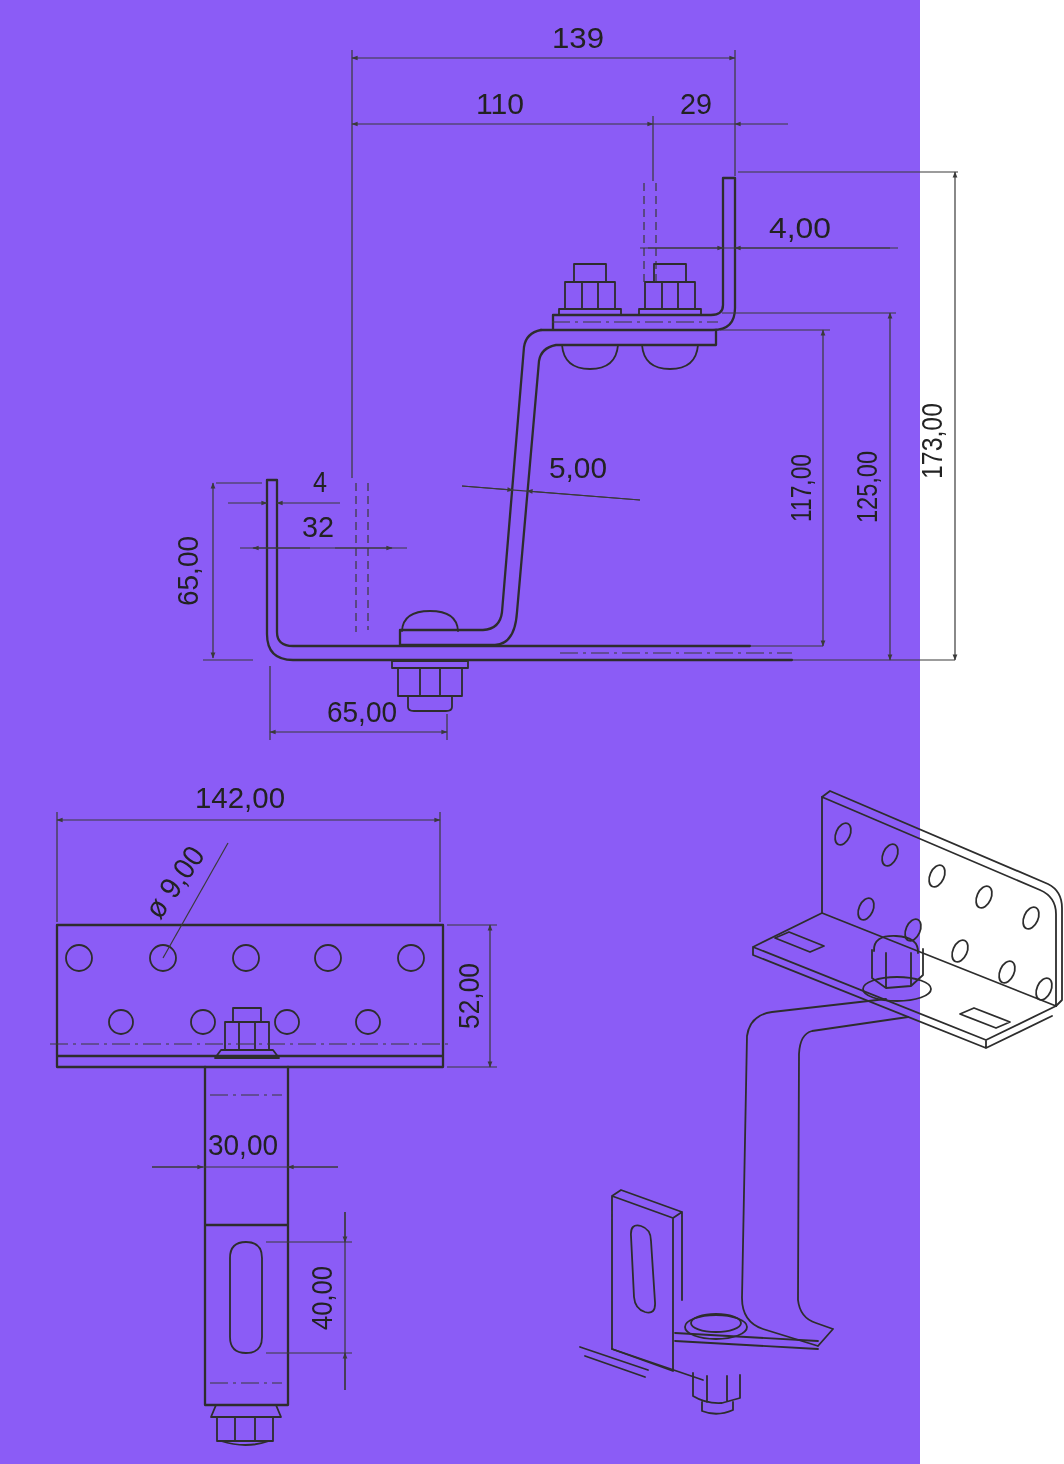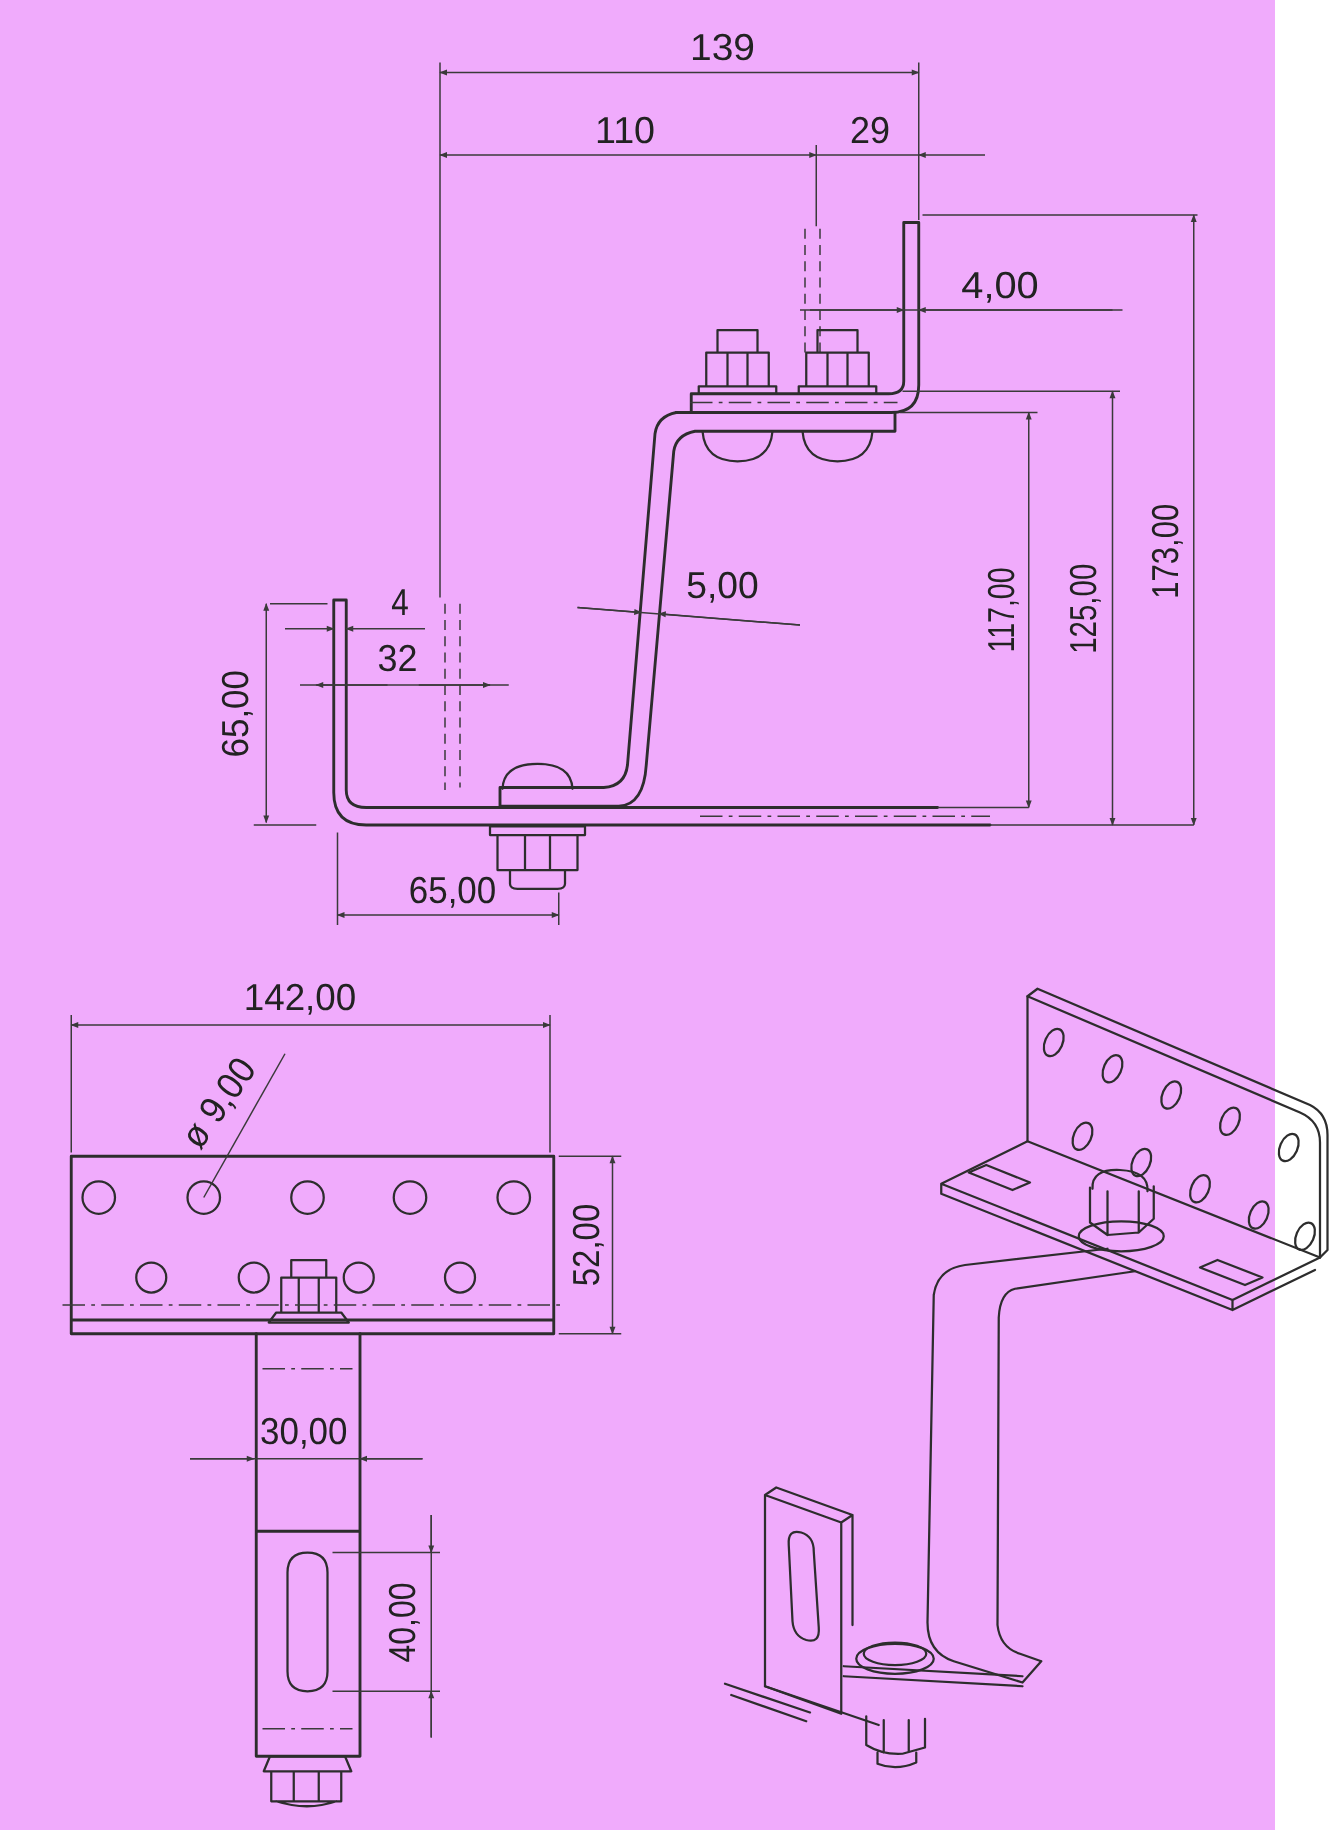--- a/index.html
+++ b/index.html
@@ -1,16 +1,16 @@
 <!DOCTYPE html>
 <html><head>
 <meta charset="utf-8">
 <style>
   html,body{margin:0;padding:0;background:#ffffff;}
-  .stage{width:1020px;height:1464px;background:#f0abfc;position:relative;}
+  .stage{width:920px;height:1464px;background:#8b5cf6;position:relative;}
   svg{display:block;}
   .part{stroke:#2d2d2d;stroke-width:2.3;fill:none;stroke-linecap:round;stroke-linejoin:round;}
   .part-thin{stroke:#2d2d2d;stroke-width:1.8;fill:none;stroke-linecap:round;stroke-linejoin:round;}
   .thin{stroke:#3a3a3a;stroke-width:1.2;fill:none;}
   .dash{stroke-dasharray:8 5;}
   .dashdot{stroke-dasharray:18 5 3 5;}
   .dim-text{font-family:"Liberation Sans",sans-serif;font-size:30px;fill:#222222;text-anchor:middle;}
 </style>
 </head>
 <body>

